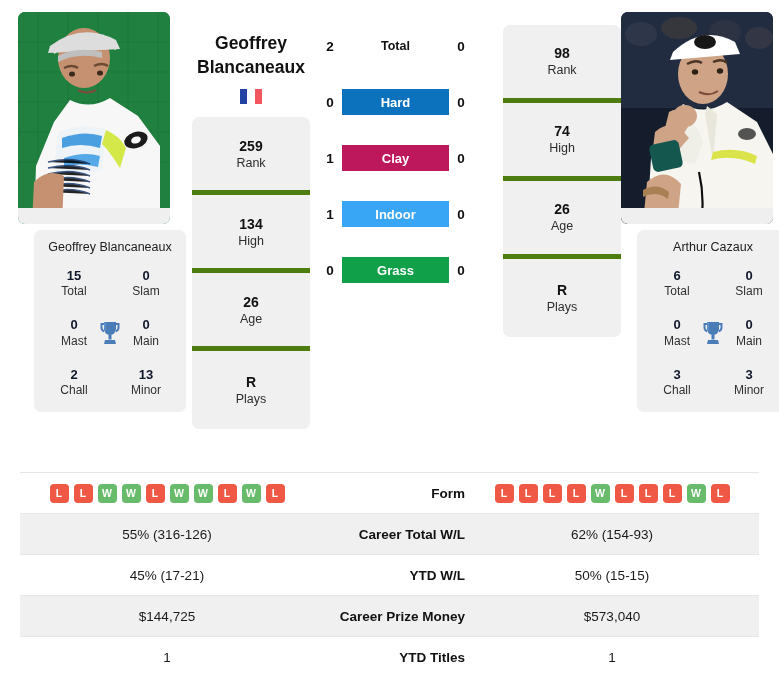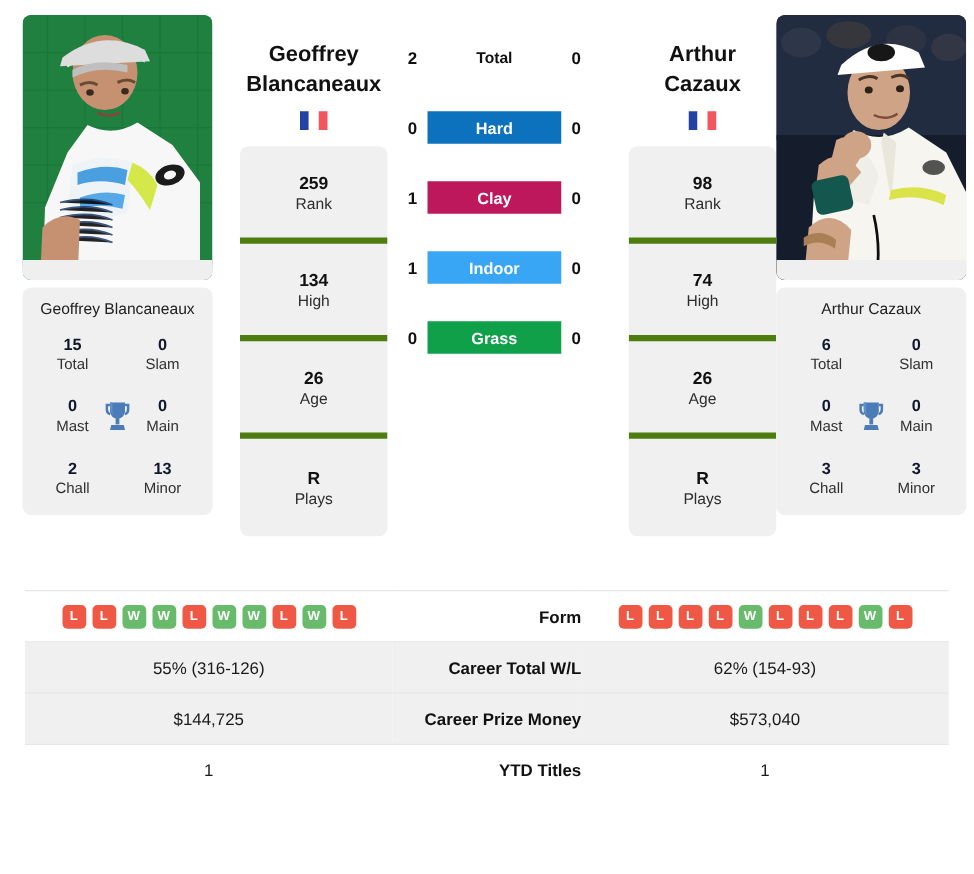--- a/index.html
+++ b/index.html
@@ -33,20 +33,21 @@
     position: relative;
   }
   .photo svg { display: block; width: 100%; height: 100%; }
 
   .career-card {
     margin-top: 6px;
     width: 152px;
     background: #f0f0f0;
     border-radius: 7px;
     padding: 10px 4px 14px 4px;
+    margin-left: 16px;
   }
   .career-name {
     text-align: center;
     font-size: 12.5px;
     color: #202020;
     margin-bottom: 14px;
     white-space: nowrap;
     overflow: hidden;
   }
   .career-grid {
@@ -349,29 +350,20 @@
           <div class="srow-score">0</div>
         </div>
         <div class="surface-row">
           <div class="srow-score">0</div>
           <div class="srow-bar" style="background: rgb(16, 160, 74);">Grass</div>
           <div class="srow-score">0</div>
         </div>
       </div>
 
     <div class="meta-col">
-      <div class="meta-head">
-        <div class="meta-name">Arthur</div>
-        <div class="meta-name">Cazaux</div>
-        <div class="flag">
-            <i></i>
-            <i></i>
-            <i></i>
-          </div>
-      </div>
       <div class="meta-card">
         <div class="meta-cell">
           <div class="num">98</div>
           <div class="lbl">Rank</div>
         </div>
         <div class="meta-cell">
           <div class="num">74</div>
           <div class="lbl">High</div>
         </div>
         <div class="meta-cell">
@@ -496,20 +488,25 @@
               <span class="badge w">W</span>
               <span class="badge l">L</span>
             </div>
           </td>
         </tr>
         <tr class="odd">
           <td class="side">55% (316-126)</td>
           <td class="mid">Career Total W/L</td>
           <td class="side">62% (154-93)</td>
         </tr>
+        <tr class="even">
+          <td class="side">45% (17-21)</td>
+          <td class="mid">YTD W/L</td>
+          <td class="side">50% (15-15)</td>
+        </tr>
         <tr class="odd">
           <td class="side">$144,725</td>
           <td class="mid">Career Prize Money</td>
           <td class="side">$573,040</td>
         </tr>
         <tr class="even">
           <td class="side">1</td>
           <td class="mid">YTD Titles</td>
           <td class="side">1</td>
         </tr>

